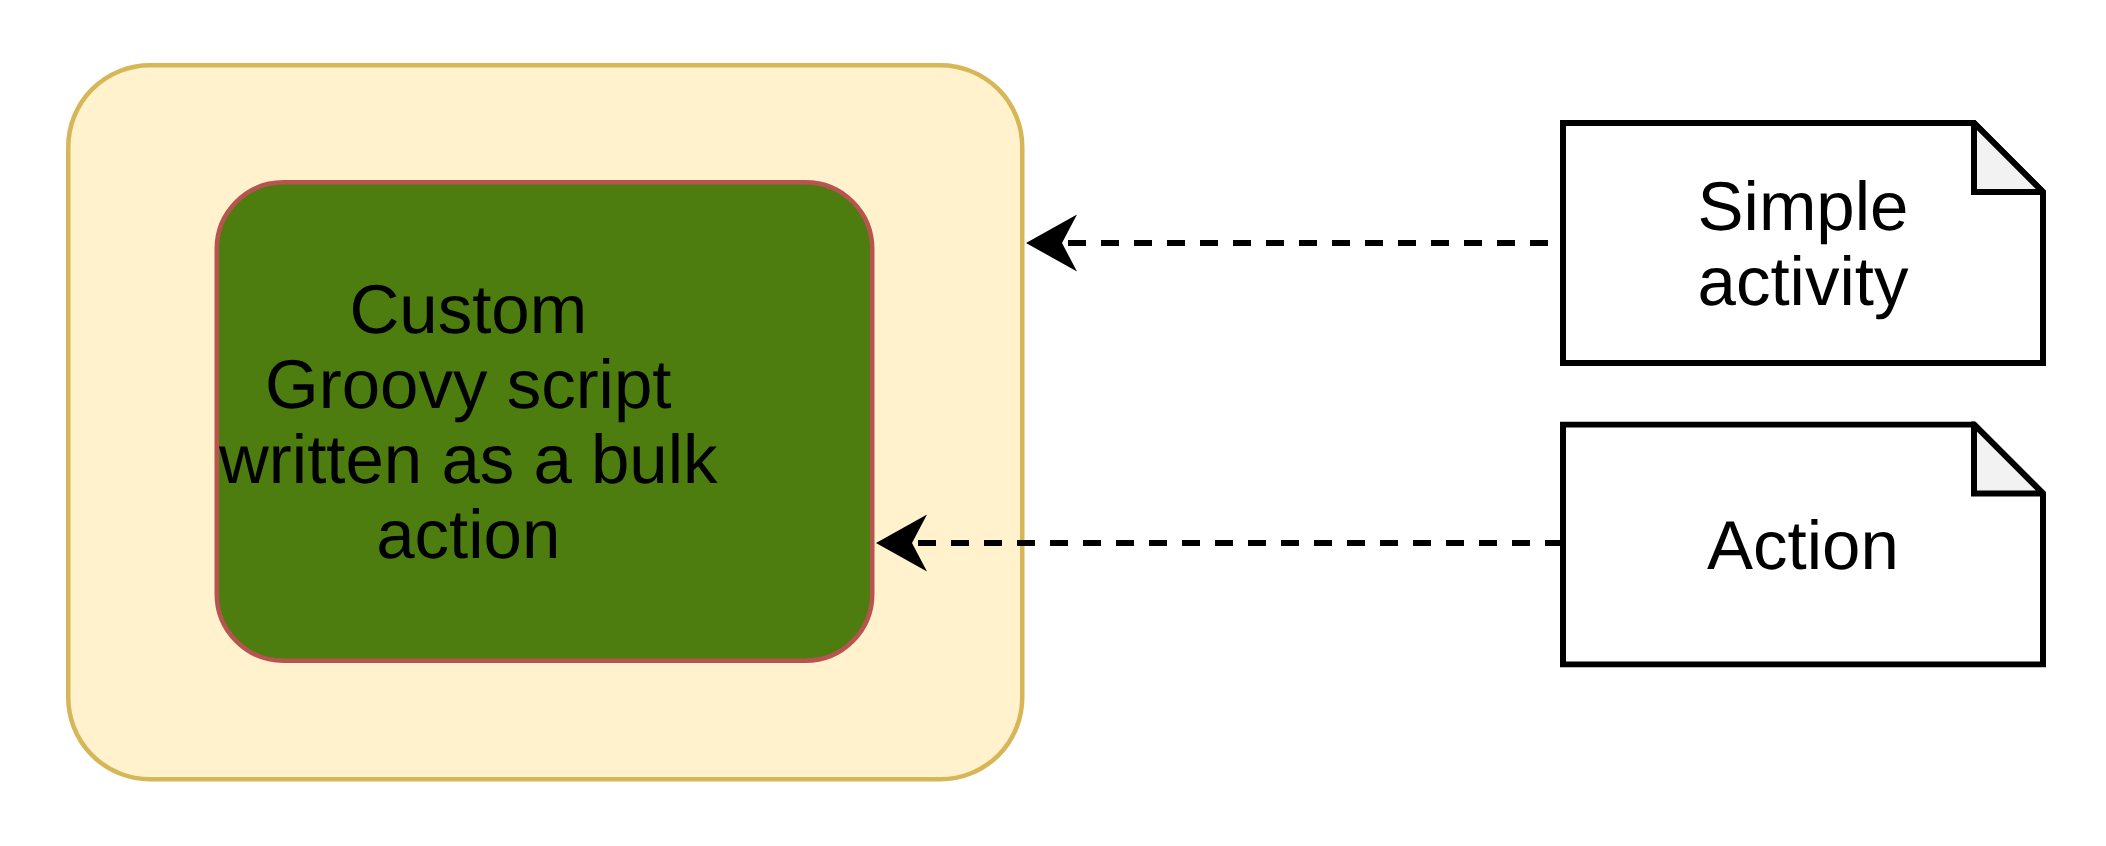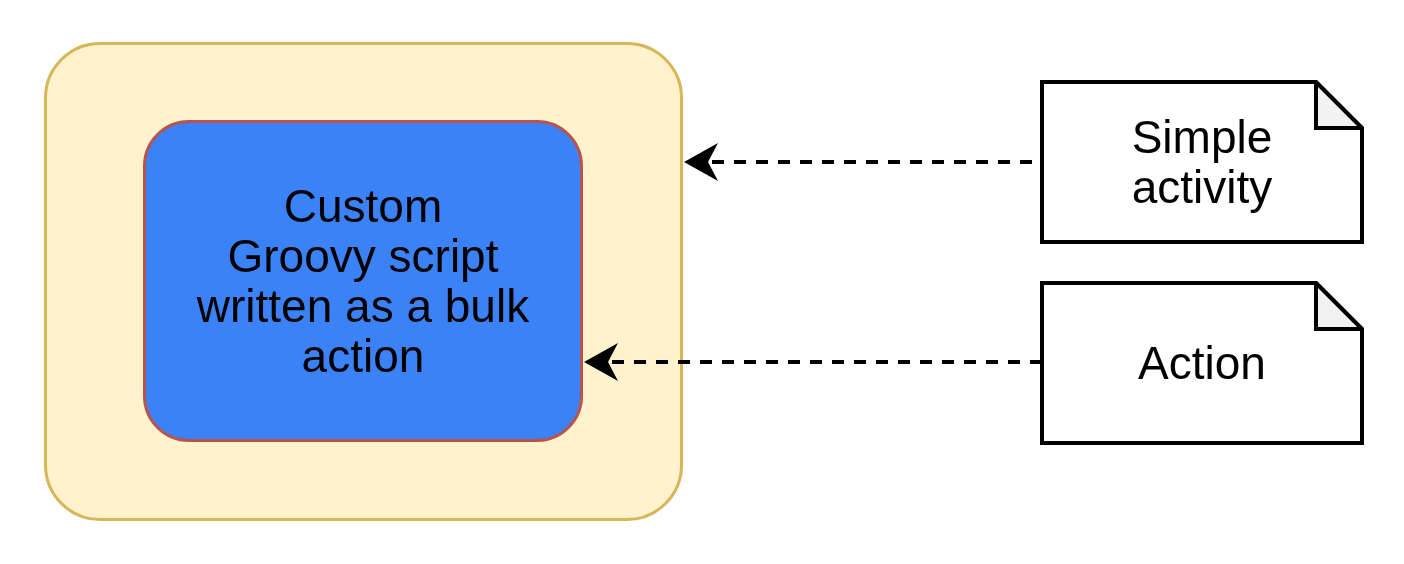--- a/index.html
+++ b/index.html
@@ -31,26 +31,25 @@
   }
 
   
   .script-box {
     position: absolute;
     left: 143px;
     top: 120px;
     width: 440px;
     height: 322px;
     box-sizing: border-box;
-    background: #3b82f6;
+    background: #4d7c0f;
     border: 3px solid #B85450;
     border-radius: 46px;
     display: flex;
     align-items: center;
-    justify-content: center;
   }
 
   .shape-label {
     font-size: 46px;
     line-height: 50px;
     text-align: center;
     white-space: pre-line;
     color: #000000;
   }
 

